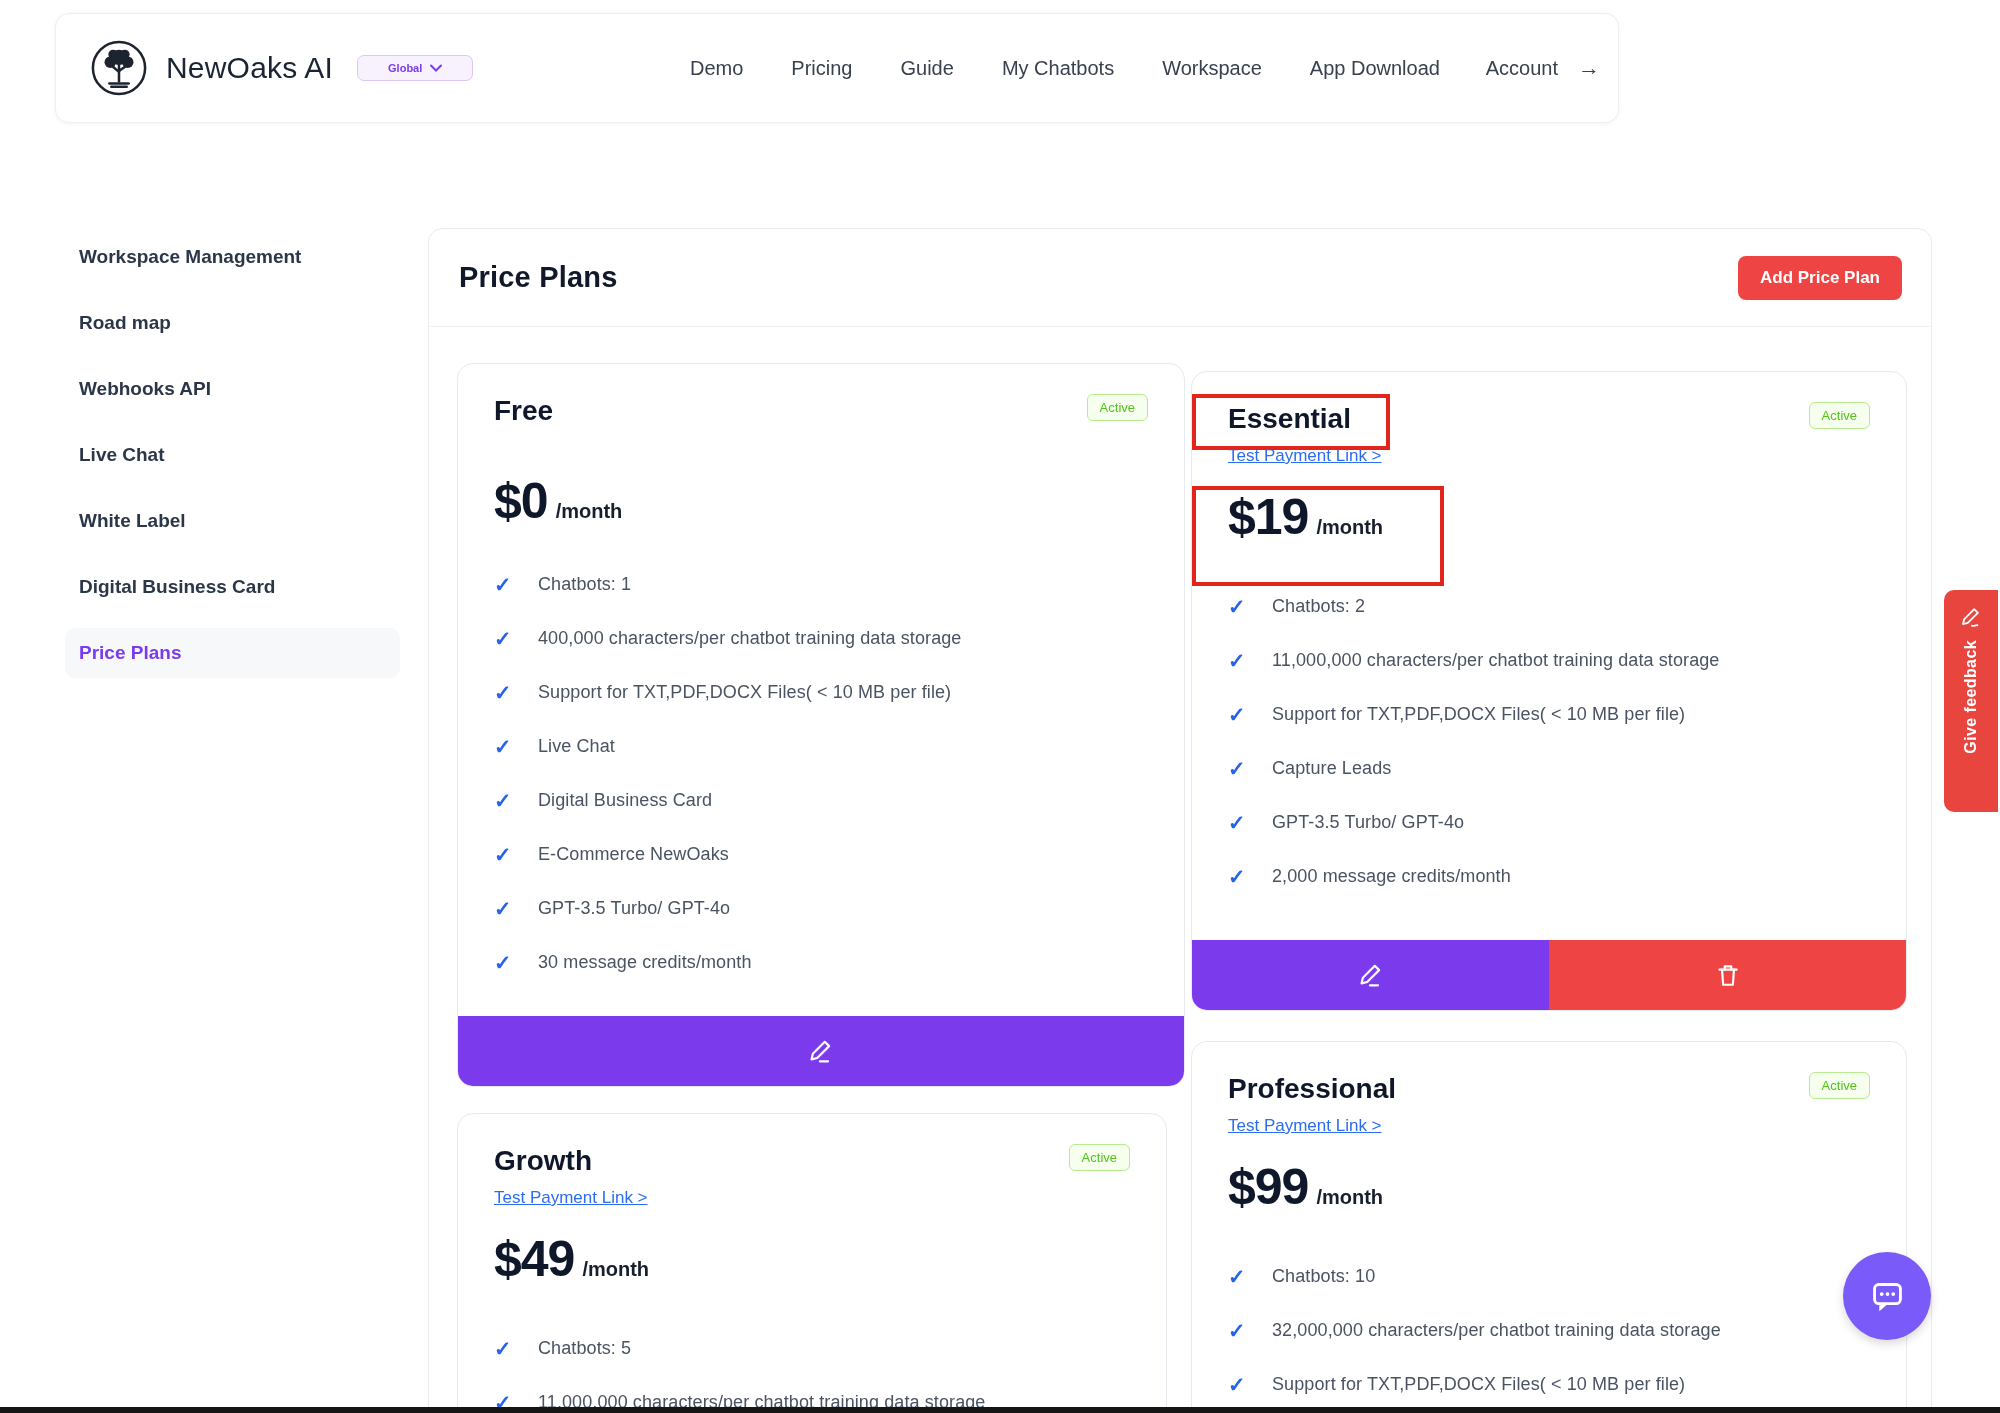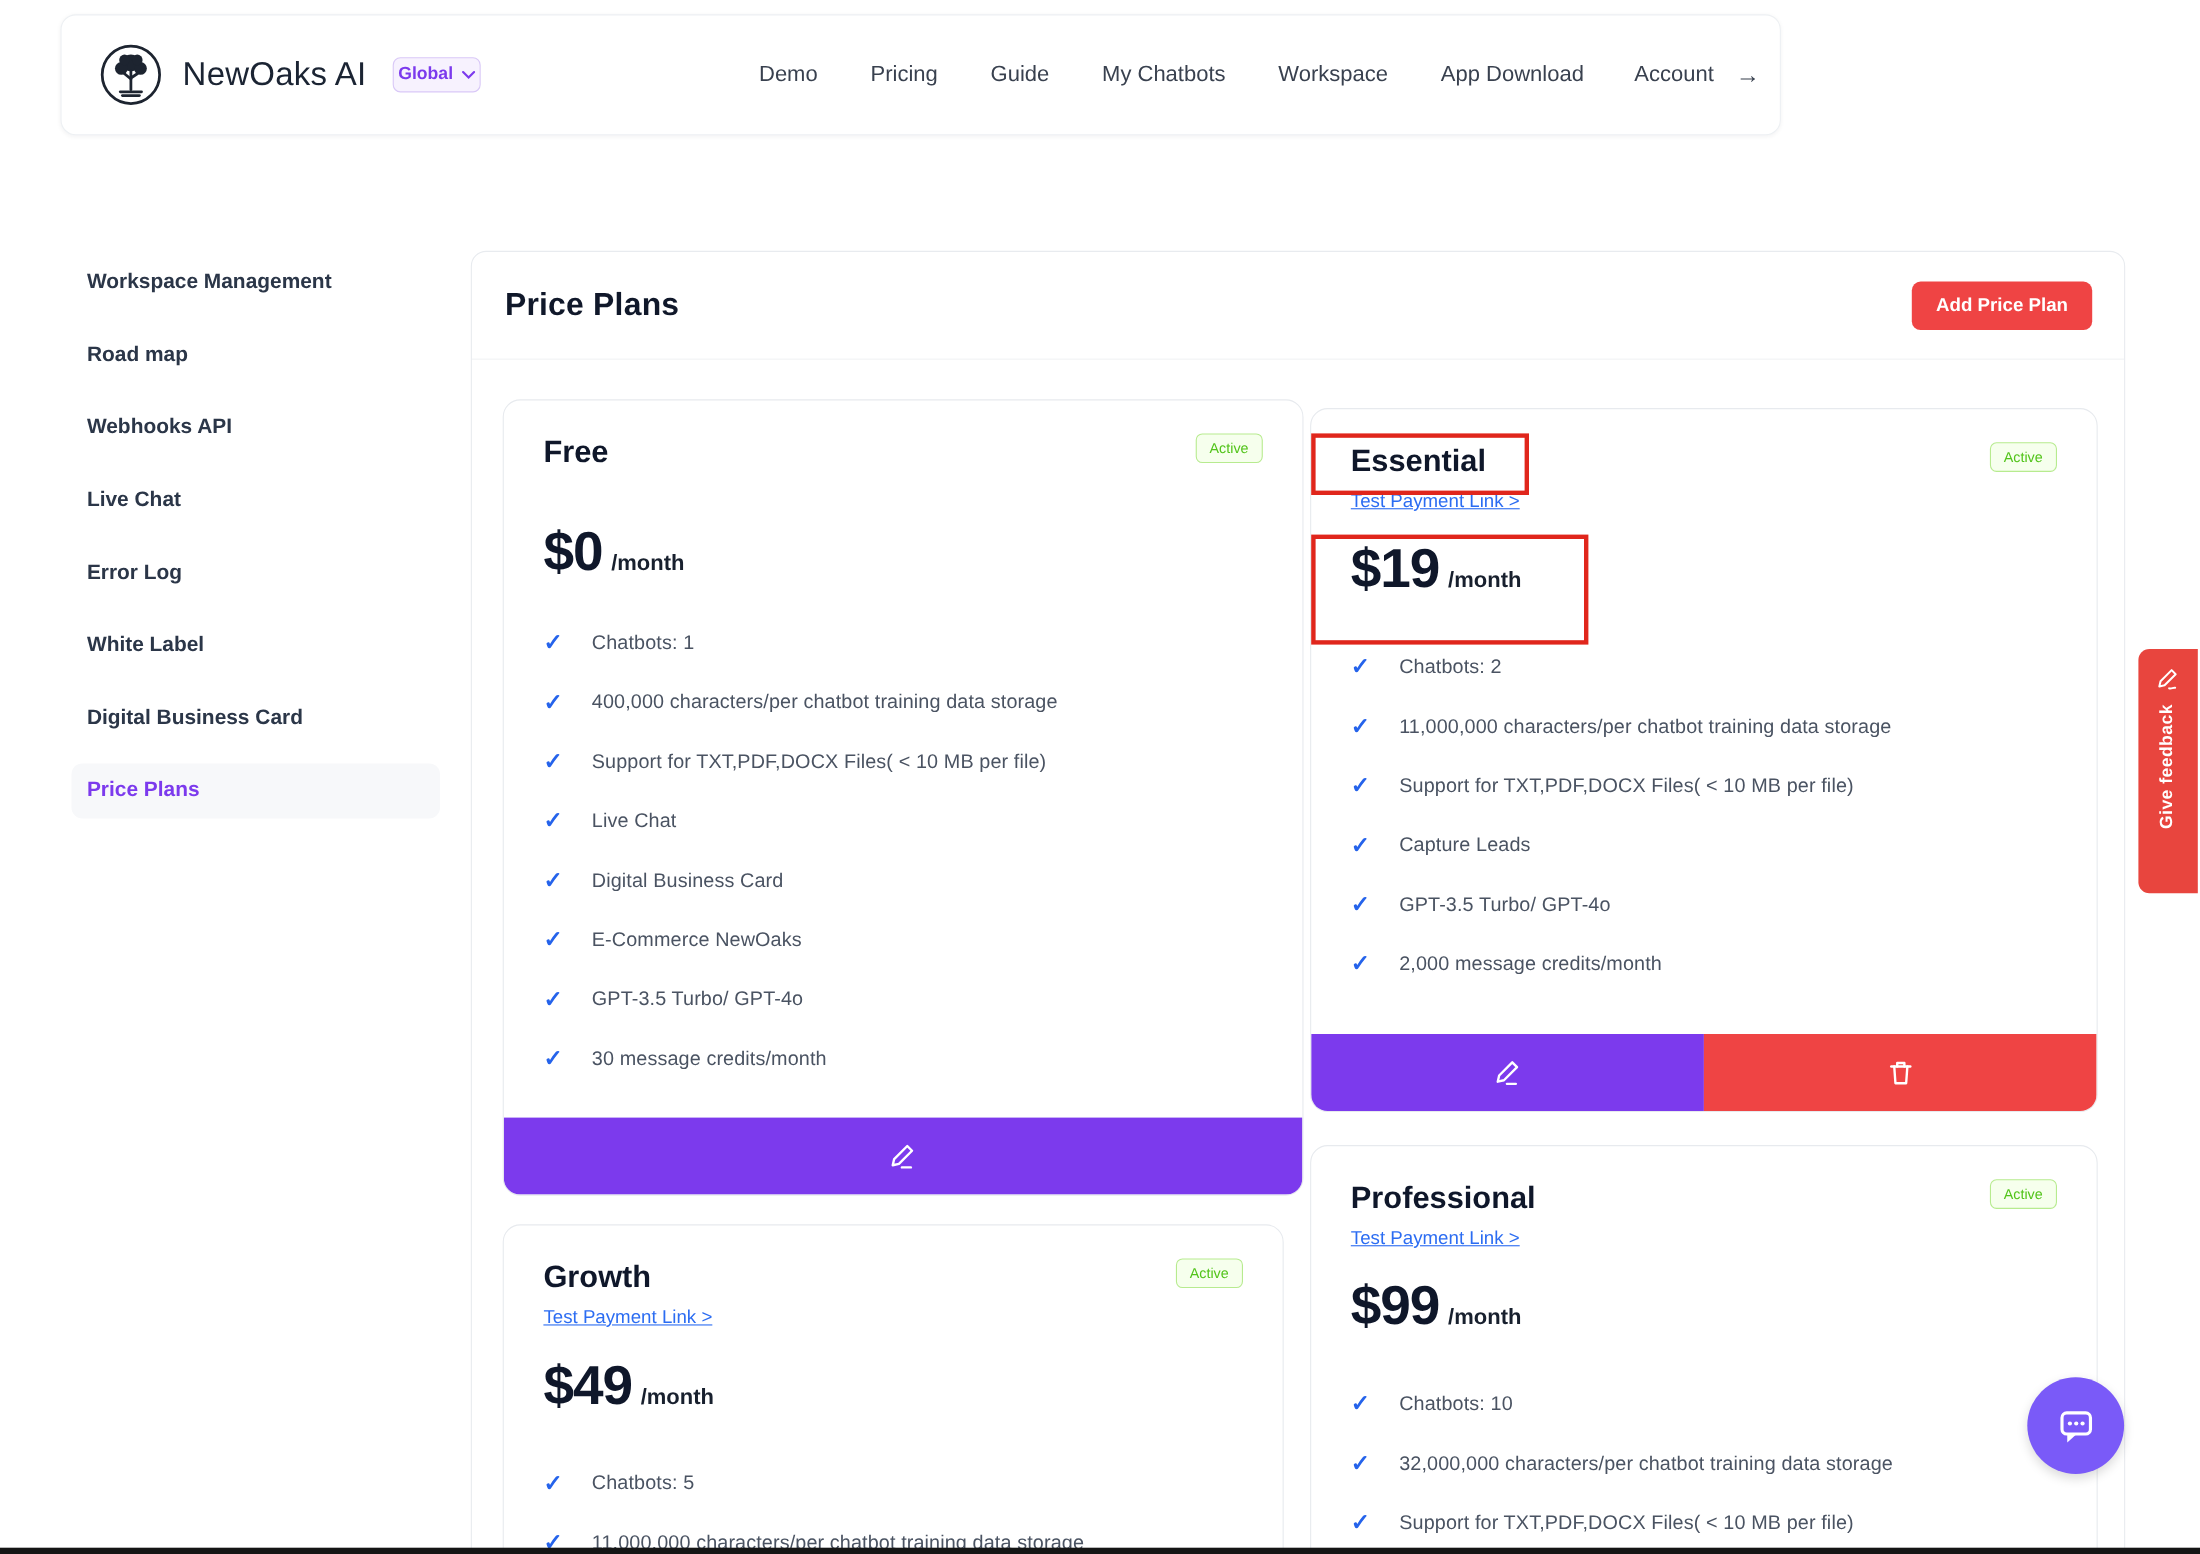--- a/index.html
+++ b/index.html
@@ -12,21 +12,21 @@
     position:absolute;left:55px;top:13px;width:1564px;height:110px;
     background:#fff;border:1px solid #edf0f3;border-radius:14px;
     box-shadow:0 1px 4px rgba(15,23,42,.05);
     display:flex;align-items:center;padding:0 34px;box-sizing:border-box;
   }
   .logo{width:58px;height:58px;display:inline-flex;flex:none;}
   .brand{margin-left:18px;font-size:30px;font-weight:500;color:#1b2433;letter-spacing:.2px;white-space:nowrap;}
   .region-pill{
     margin-left:24px;display:inline-flex;align-items:center;gap:8px;
     background:#f7f2fe;border:1px solid #d9c8f7;border-radius:7px;
-    padding:6px 4px;font-size:16px;font-weight:600;color:#7c3aed;cursor:pointer;
+    padding:6px 30px;font-size:11px;font-weight:600;color:#7c3aed;cursor:pointer;
     font-family:inherit;
   }
   .nav{position:absolute;left:634px;display:flex;gap:48px;align-items:center;}
   .nav-item{font-size:20px;color:#39414f;text-decoration:none;cursor:pointer;white-space:nowrap;}
   .account{position:absolute;right:18px;display:flex;align-items:center;gap:20px;
     font-size:20px;color:#39414f;text-decoration:none;cursor:pointer;}
   .account .arrow{font-size:22px;line-height:1;color:#39414f;}
   
   .sidebar{position:absolute;left:65px;top:232px;width:335px;}
   .side-item{
@@ -139,21 +139,20 @@
     <span>Account</span>
     <span class="arrow">→</span>
   </a>
 </header>
 
 <aside class="sidebar">
   <div class="side-item">Workspace Management</div>
     <div class="side-item">Road map</div>
     <div class="side-item">Webhooks API</div>
     <div class="side-item">Live Chat</div>
-    <div class="side-item">Error Log</div>
     <div class="side-item">White Label</div>
     <div class="side-item">Digital Business Card</div>
     <div class="side-item active">Price Plans</div>
 </aside>
 
 <main class="panel">
   <div class="panel-head">
     <h1>Price Plans</h1>
     <button class="add-btn">Add Price Plan</button>
   </div>

